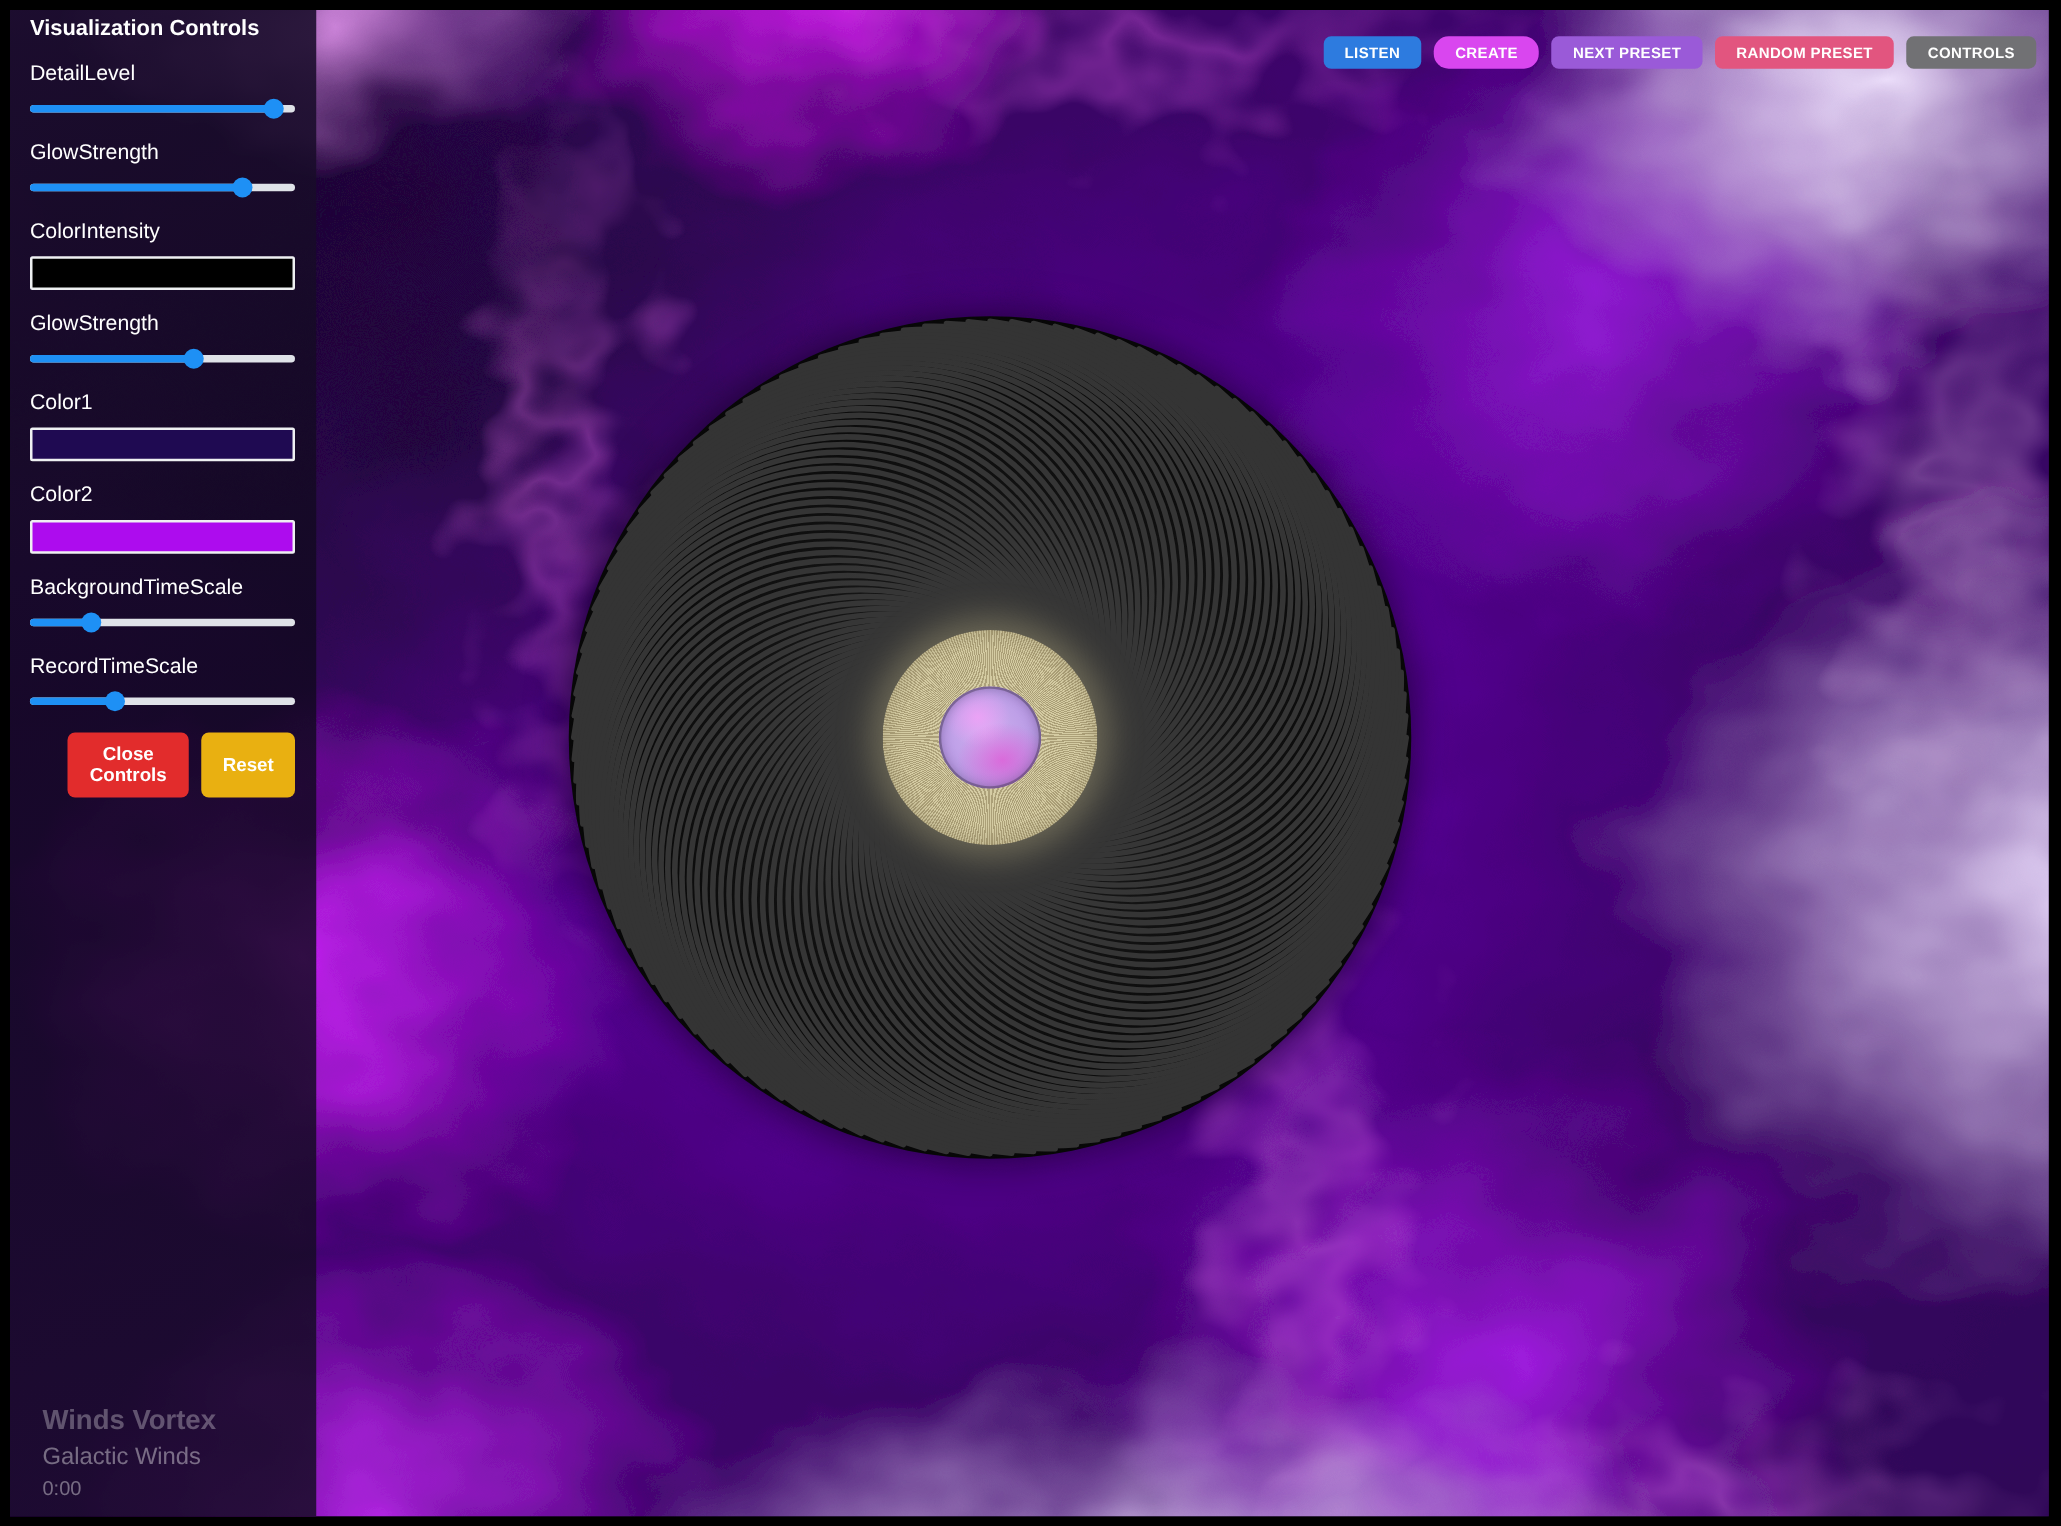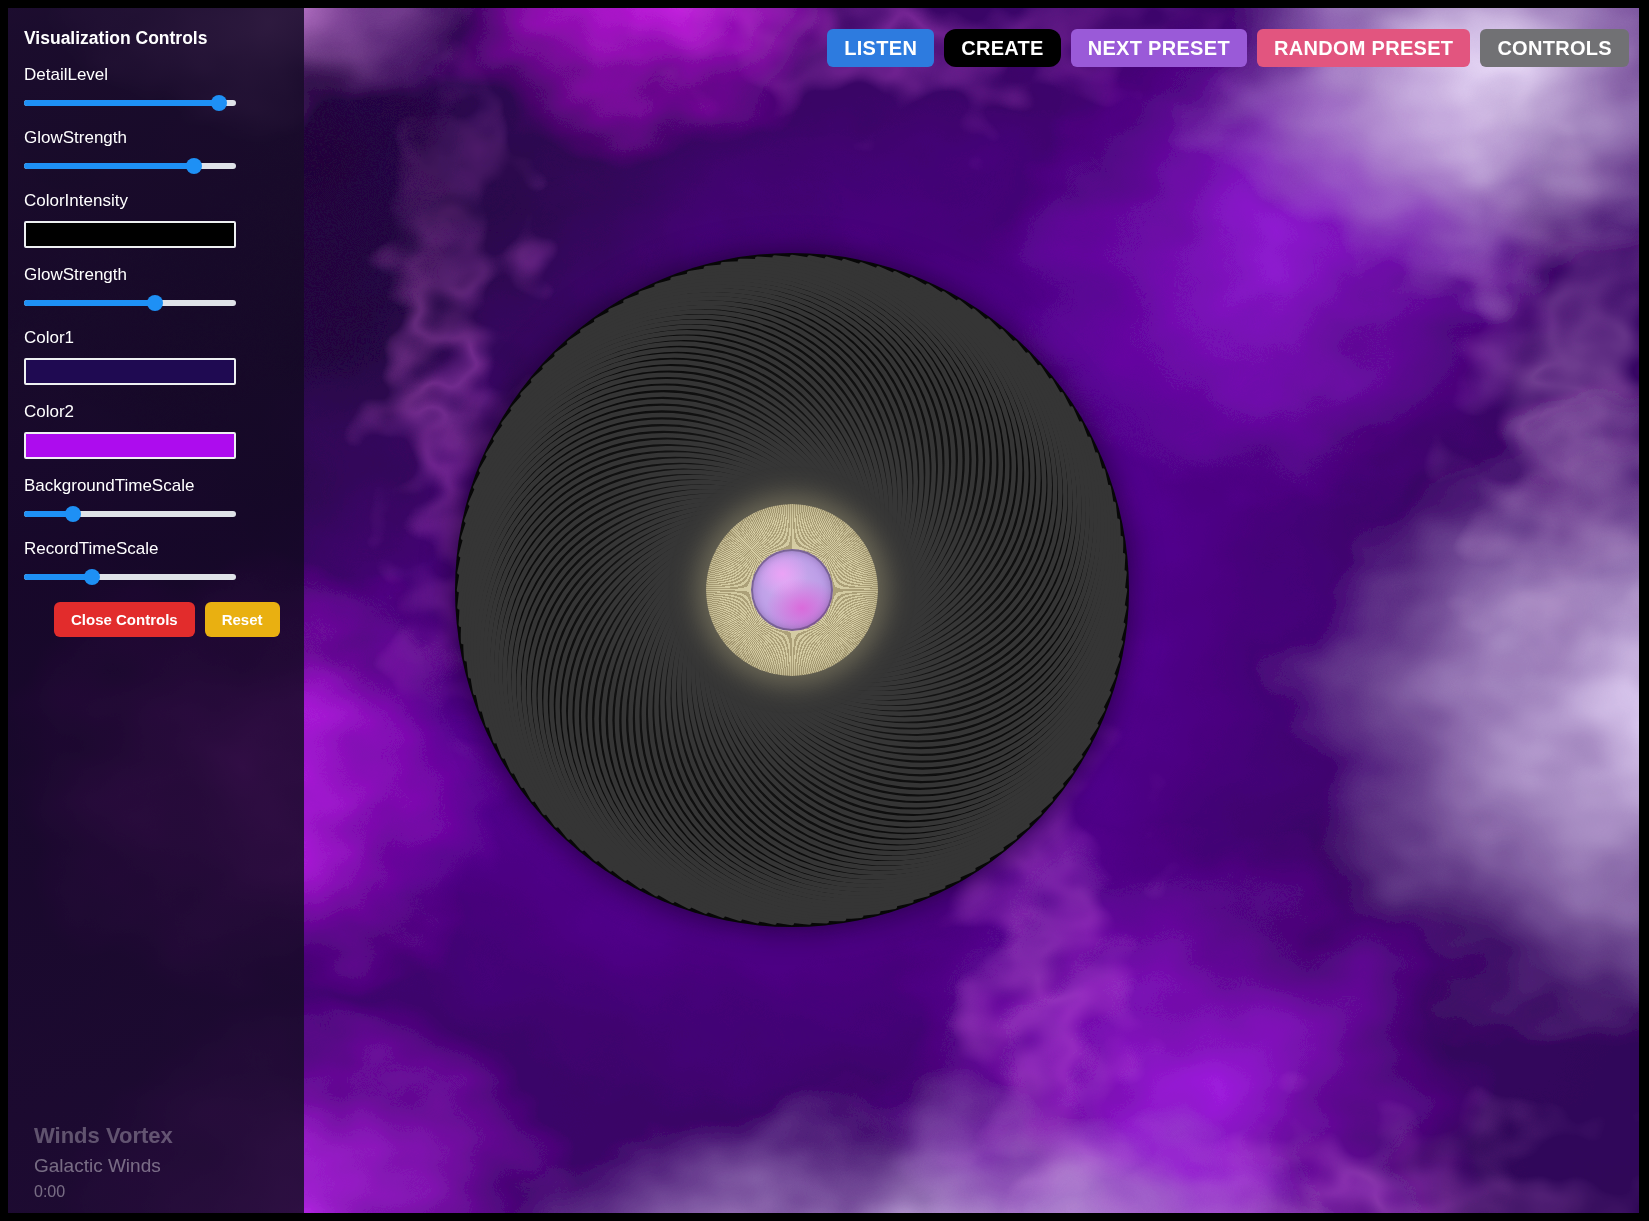--- a/index.html
+++ b/index.html
@@ -51,28 +51,28 @@
   .record-hole { position:absolute; left:743px; top:541px; width:82px; height:82px;
     border-radius:50%;
     background:
       radial-gradient(60px 50px at 62% 72%, rgba(235,70,210,0.60), rgba(235,70,210,0) 60%),
       radial-gradient(40px 36px at 38% 30%, rgba(250,160,250,0.70), rgba(250,160,250,0) 65%),
       radial-gradient(circle at 45% 45%, #cfaff0 0%, #bb9de6 55%, #a98bd8 100%);
     box-shadow: inset 0 0 0 2px rgba(50,40,60,0.35), inset 0 0 10px rgba(40,20,60,0.4); }
 
   
   .topbar { position:absolute; top:21px; right:10px; display:flex; gap:10px; }
-  .tb-btn { height:38px; padding:0 17px; border:none; border-radius:6px; color:#fff;
-            font-family:"Liberation Sans", sans-serif; font-weight:700; font-size:20px;
+  .tb-btn { height:26px; padding:0 17px; border:none; border-radius:6px; color:#fff;
+            font-family:"Liberation Sans", sans-serif; font-weight:700; font-size:12px;
             letter-spacing:.3px; cursor:pointer; }
 
   
-  .sidebar { position:absolute; left:0; top:0; bottom:0; width:296px;
+  .sidebar { position:absolute; left:0; top:0; bottom:0; width:245px;
              background:linear-gradient(165deg, rgba(28,14,46,0.90), rgba(16,8,30,0.82) 45%, rgba(24,12,40,0.86));
-             padding:20px 17px 0 16px; color:#fff; }
+             padding:4px 17px 0 16px; color:#fff; }
   .panel-title { font-size:17.5px; font-weight:700; margin-bottom:16px; }
   .group { margin-bottom:17px; }
   .ctl-label { font-size:17px; font-weight:400; color:#fff; margin-bottom:10px; }
   .slider { position:relative; width:212px; height:16px; --val:50; }
   .slider .track { position:absolute; left:0; right:0; top:5px; height:6px;
                    border-radius:3px; background:#dfe2e8; }
   .slider .fill  { position:absolute; left:0; top:5px; height:6px;
                    border-radius:3px 0 0 3px; background:#1e90f5;
                    width:calc(var(--val)*1%); }
   .slider .thumb { position:absolute; top:0; width:16px; height:16px; border-radius:50%;
@@ -244,21 +244,21 @@
         <use href="#groove-arm" transform="rotate(351)"></use>
         <use href="#groove-arm" transform="rotate(354)"></use>
         <use href="#groove-arm" transform="rotate(357)"></use>
       </g>
   </svg>
   <div class="record-label"></div>
   <div class="record-hole"></div>
 
   <div class="topbar">
     <button class="tb-btn" style="background: rgb(45, 123, 223);">LISTEN</button>
-    <button class="tb-btn" style="background: #000000; border-radius: 12px;">CREATE</button>
+    <button class="tb-btn" style="background: #d946ef; border-radius: 12px;">CREATE</button>
     <button class="tb-btn" style="background: rgb(154, 90, 216);">NEXT PRESET</button>
     <button class="tb-btn" style="background: rgb(226, 85, 127);">RANDOM PRESET</button>
     <button class="tb-btn" style="background: rgb(113, 113, 116);">CONTROLS</button>
   </div>
 
   <aside class="sidebar">
     <h2 class="panel-title">Visualization Controls</h2>
 
     <div class="group">
       <div class="ctl-label">DetailLevel</div>

